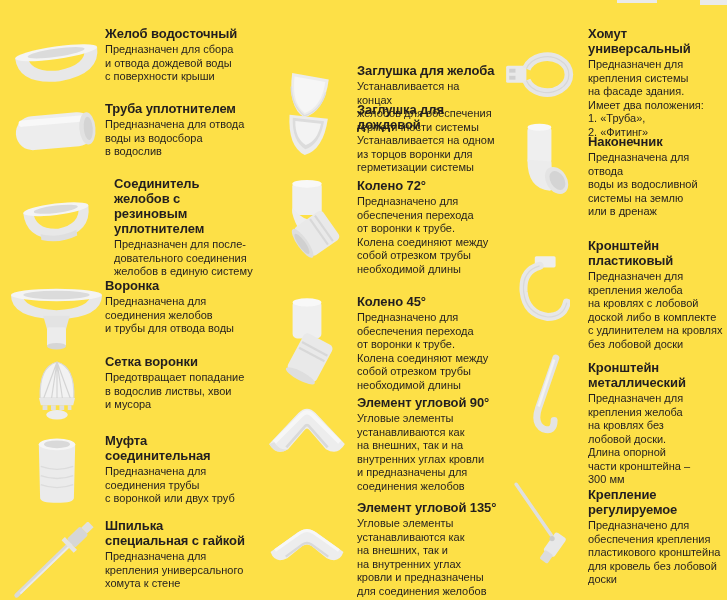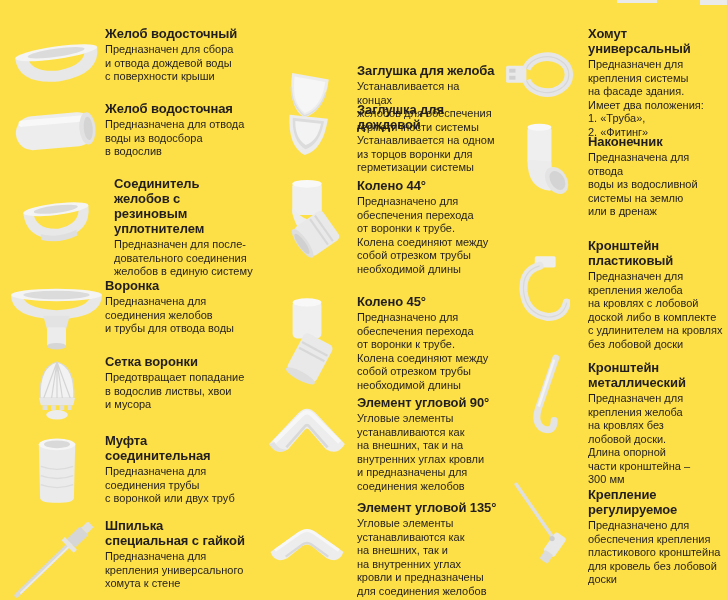--- a/index.html
+++ b/index.html
@@ -65,21 +65,21 @@
       <svg width="90" height="52" viewBox="0 0 100 58" style="margin-top:4px;">
         <g transform="rotate(-5 50 29)">
           <rect x="4" y="10" width="88" height="38" rx="19" fill="#ededed"></rect>
           <rect x="8" y="14" width="76" height="7" rx="3.5" fill="#f8f8f8"></rect>
           <ellipse cx="84" cy="29" rx="9" ry="18" fill="#e2e2e2"></ellipse>
           <ellipse cx="85" cy="29" rx="5" ry="13" fill="#d4d4d4"></ellipse>
         </g>
       </svg>
     </div>
     <div class="text">
-      <h3 class="title">Желоб водосточная</h3>
+      <h3 class="title">Труба уплотнителем</h3>
       <p class="desc">Предназначена для отвода
 воды из водосбора
 в водослив</p>
     </div>
   </div>
 
   <div class="item c1" style="top:176px;gap:9px;">
     <div class="icon-box">
       <svg width="82" height="66" viewBox="0 0 100 80" style="margin-top:10px;">
         <g transform="rotate(-7 50 40)">
@@ -220,21 +220,21 @@
         <path d="M28 34 Q45 54 68 48 L52 72 Q34 64 28 40 Z" fill="#ededed"></path>
         <g transform="rotate(55 58 62)">
           <rect x="38" y="44" width="40" height="40" rx="5" fill="#e9e9e9"></rect>
           <path d="M40 54 h36 M40 61 h36" stroke="#d8d8d8" stroke-width="2.5"></path>
           <ellipse cx="58" cy="84" rx="20" ry="6" fill="#dedede"></ellipse>
           <ellipse cx="58" cy="85" rx="14" ry="4" fill="#d0d0d0"></ellipse>
         </g>
       </svg>
     </div>
     <div class="text">
-      <h3 class="title">Колено 44°</h3>
+      <h3 class="title">Колено 72°</h3>
       <p class="desc">Предназначено для
 обеспечения перехода
 от воронки к трубе.
 Колена соединяют между
 собой отрезком трубы
 необходимой длины</p>
     </div>
   </div>
 
   <div class="item c2" style="top:294px;">

